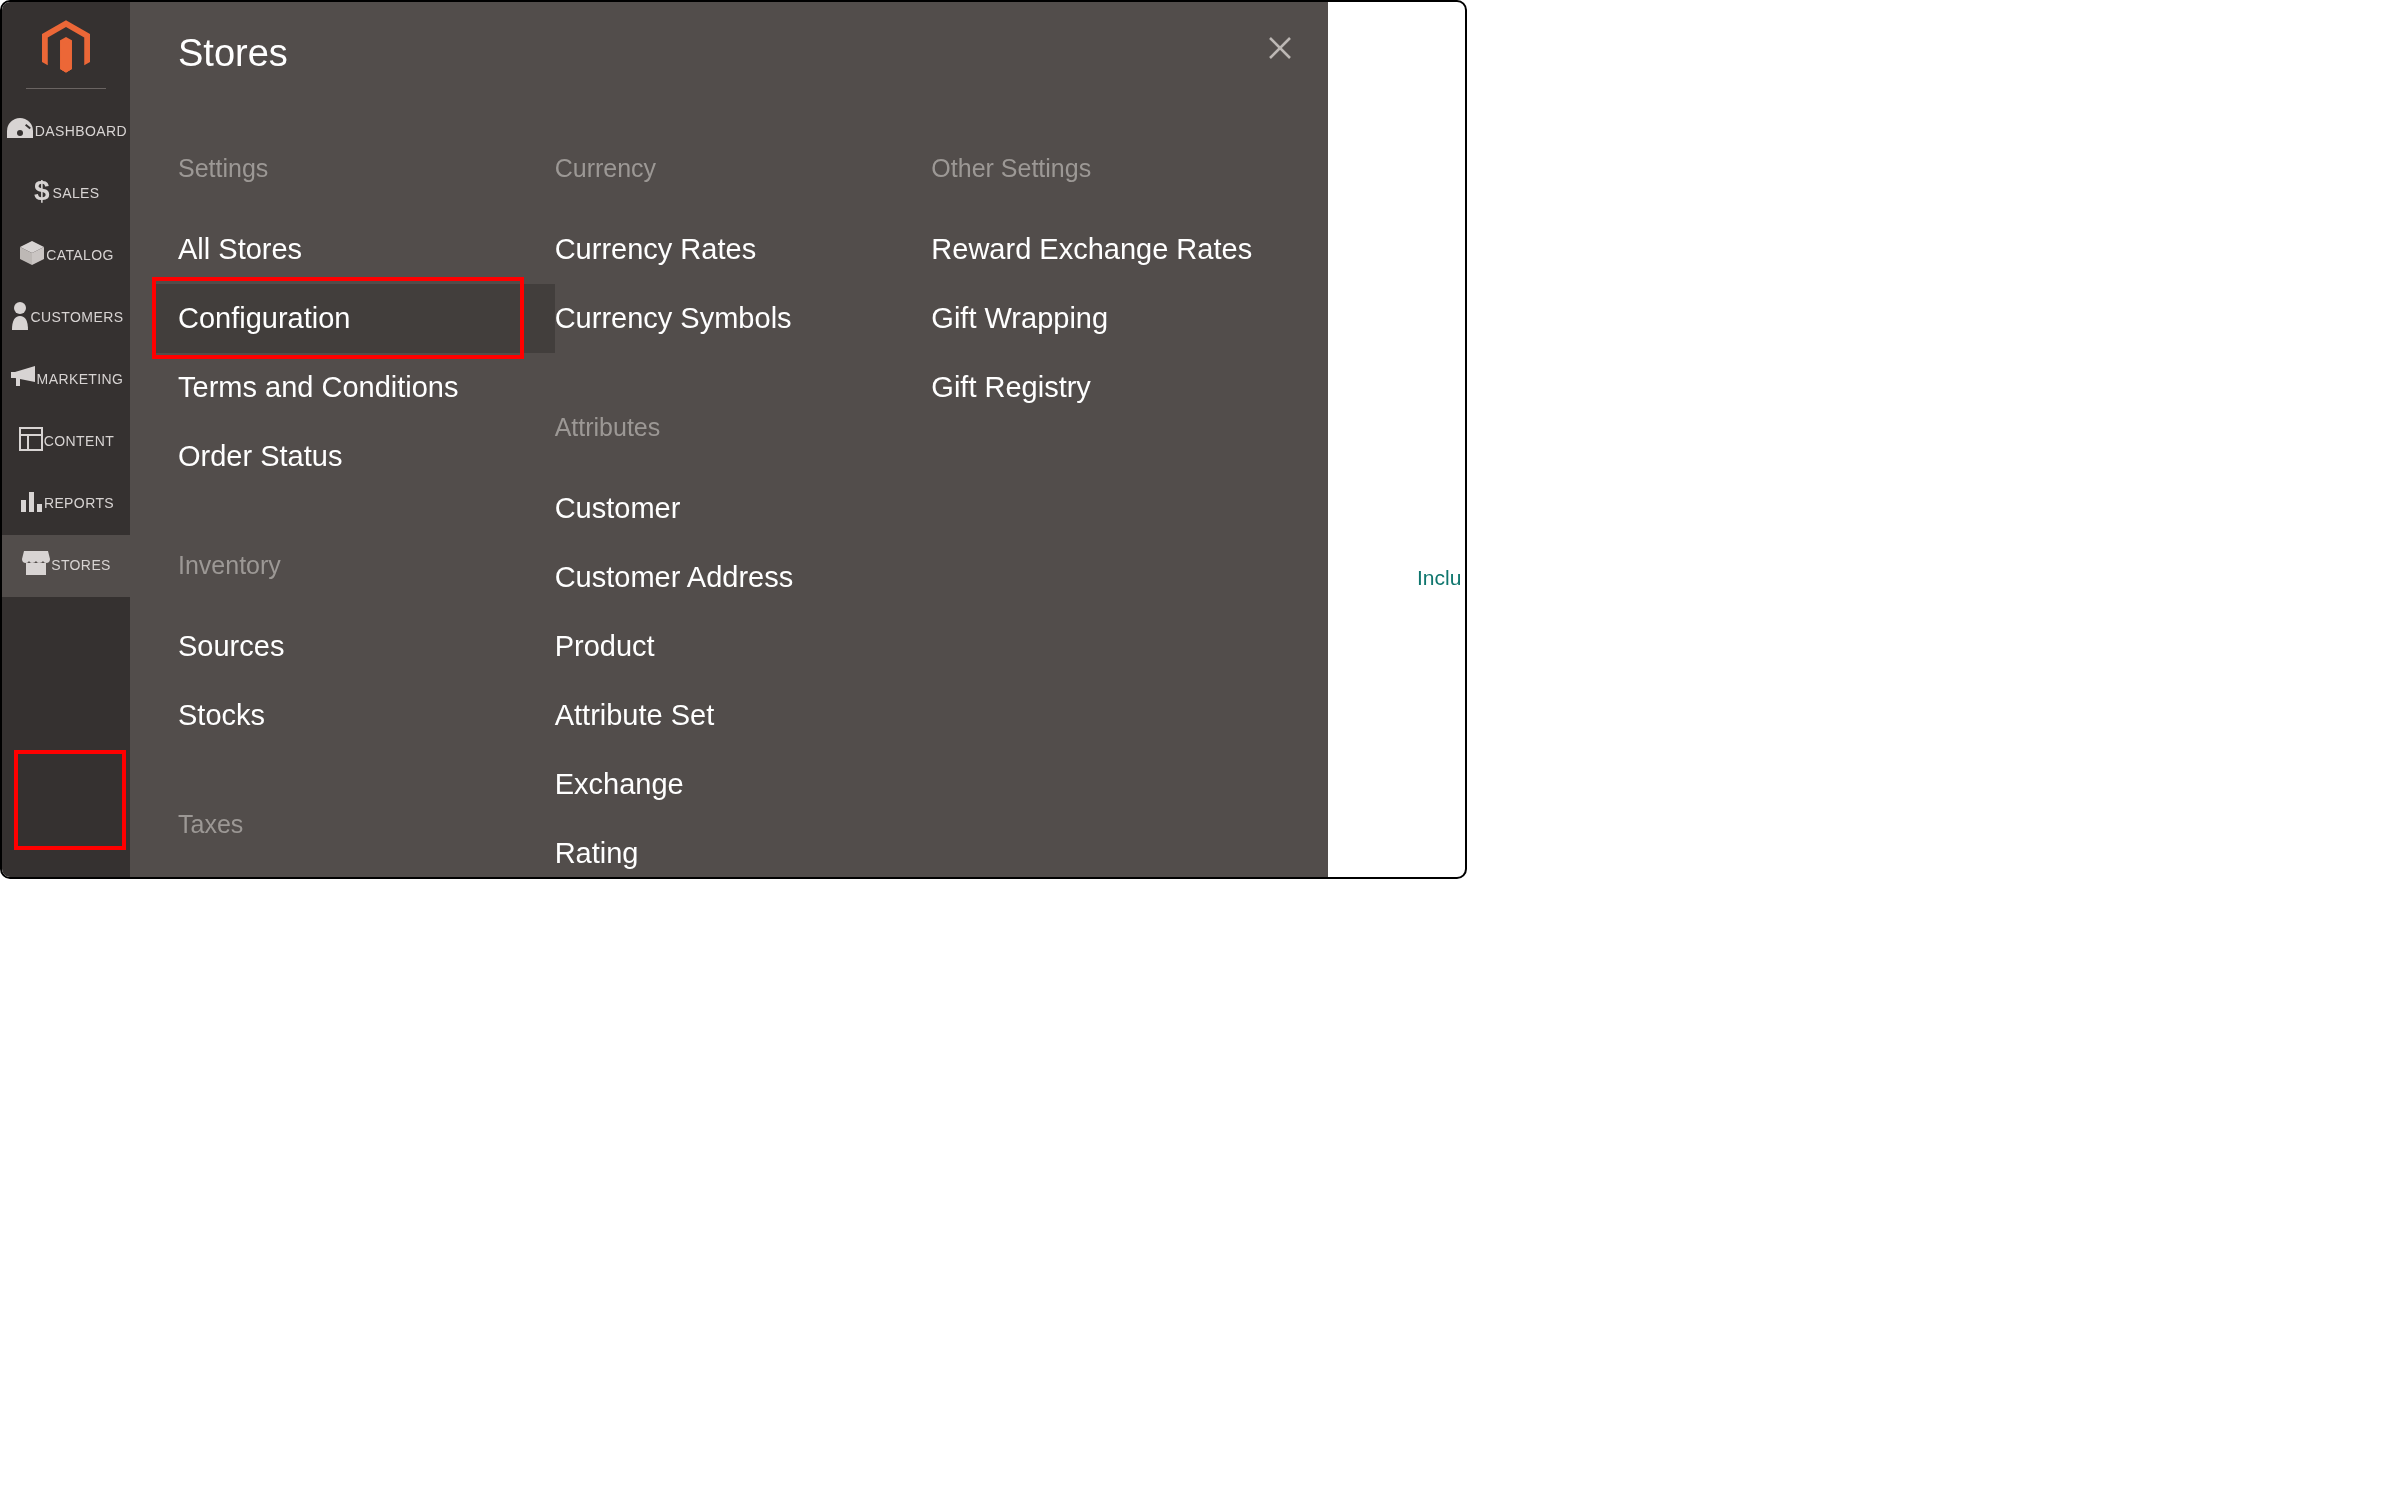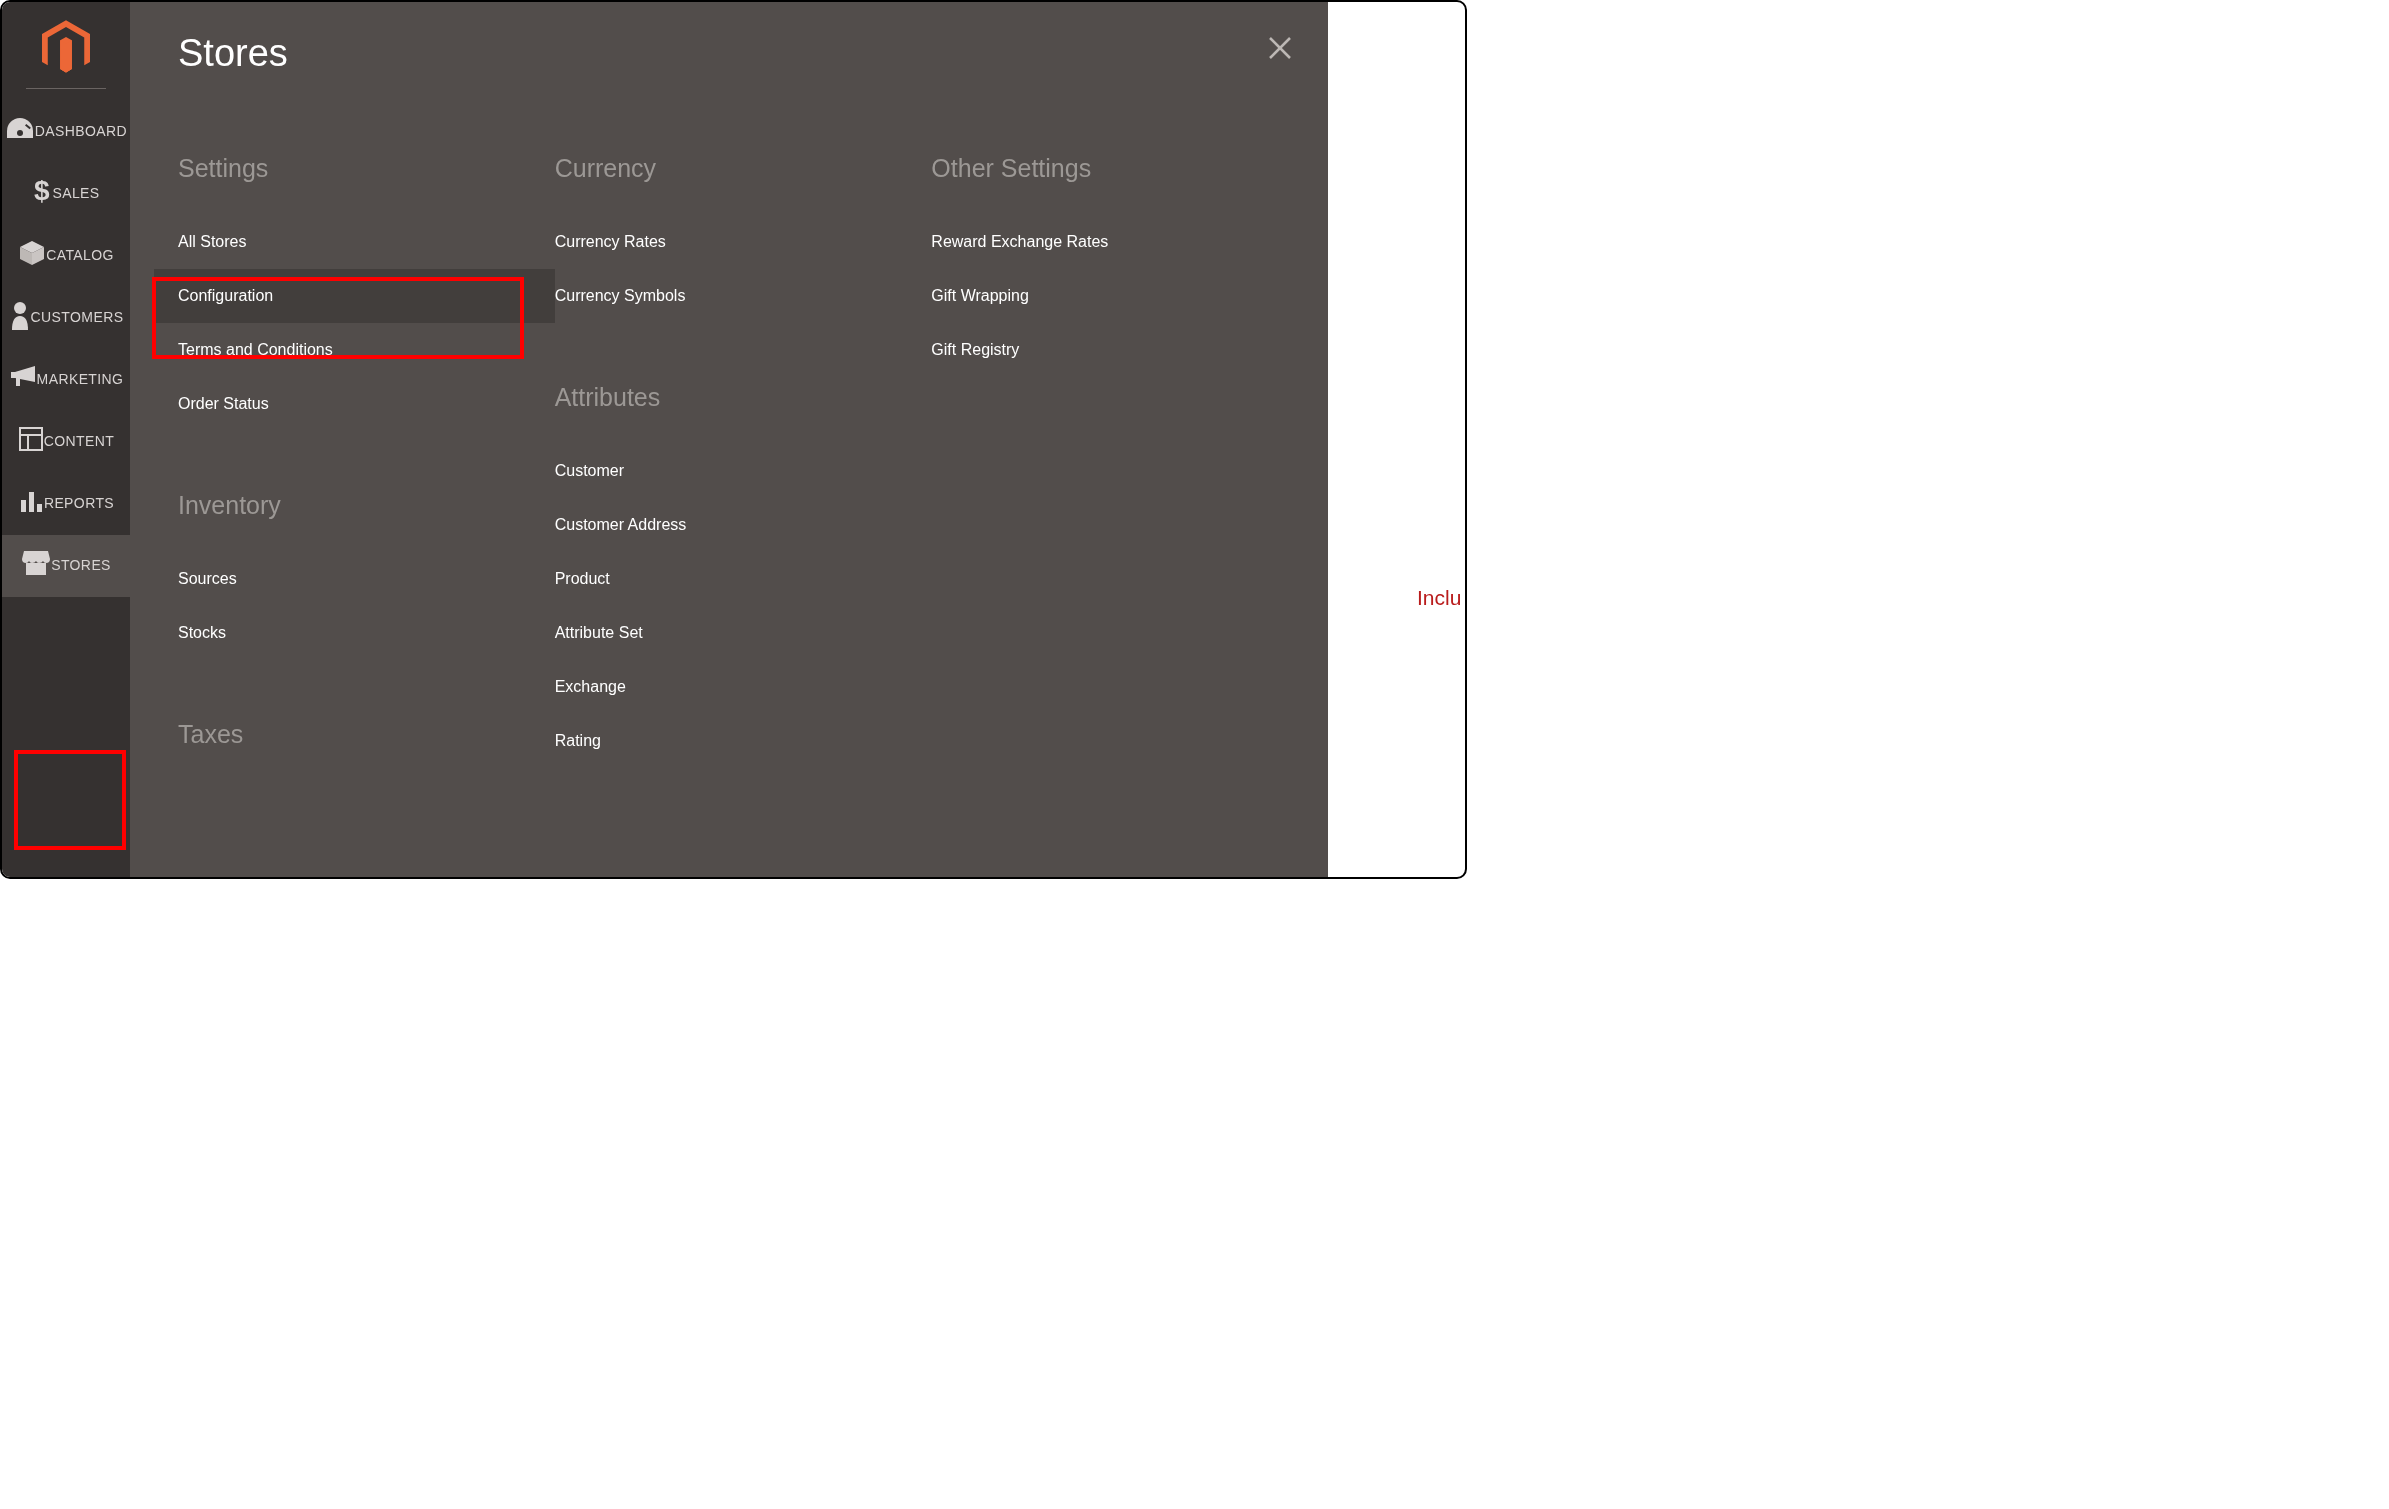--- a/index.html
+++ b/index.html
@@ -106,37 +106,37 @@
     color: #9c9895;
     font-size: 25px;
     font-weight: 400;
     margin-bottom: 32px;
     margin-top: 12px;
   }
   .group-title.mt { margin-top: 60px; }
   .menu-link {
     display: block;
     color: #fff;
-    font-size: 16px;
+    font-size: 29px;
     font-weight: 400;
     padding: 18px 0;
     cursor: pointer;
   }
   .menu-link.hover {
     background: #423e3c;
     margin-left: -24px;
     padding-left: 24px;
     margin-right: -20px;
     padding-right: 20px;
   }
   
   .bg-text {
     position: absolute;
-    right: 0; top: 584px;
-    color: #b91c1c; font-size: 21px;
+    right: 0; top: 564px;
+    color: #0f766e; font-size: 21px;
     width: 48px;
     overflow:hidden;
   }
 </style>
 </head>
 <body>
 
 <div class="sidebar">
   <div class="logo">
     <svg viewBox="0 0 100 116">

